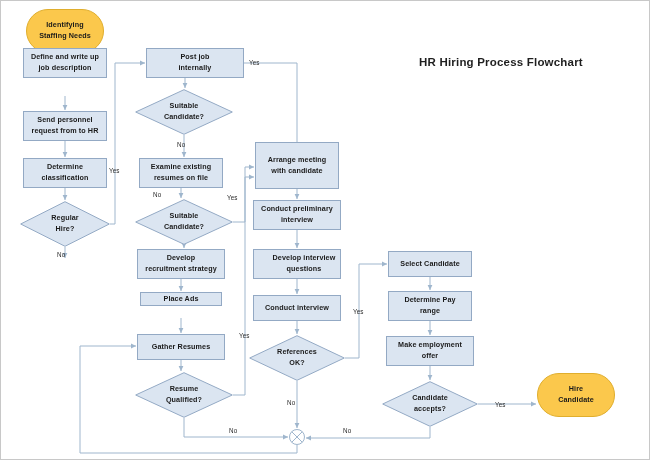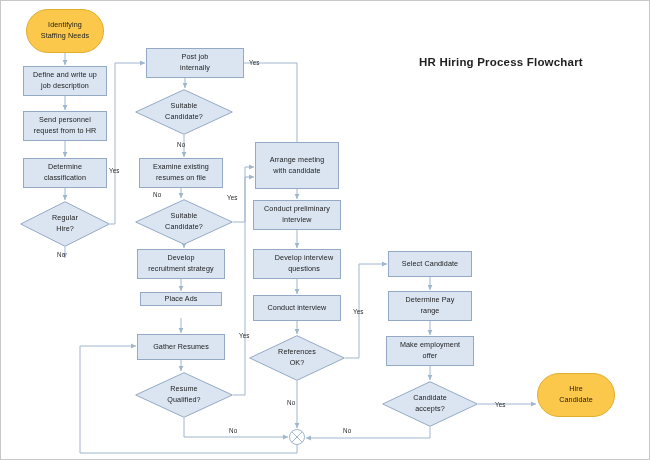--- a/index.html
+++ b/index.html
@@ -35,21 +35,21 @@
     height: 460px;
   }
   .node {
     position: absolute;
     display: flex;
     align-items: center;
     justify-content: center;
     text-align: center;
     box-sizing: border-box;
     font-size: 7.2px;
-    font-weight: normal;
+    font-weight: bold;
     line-height: 1.5;
     color: #1a1a1a;
     letter-spacing: 0.1px;
   }
   .node .label {
     padding: 0 3px;
     white-space: pre-line;
   }
   .node.process {
     background: #dbe5f1;
@@ -156,21 +156,21 @@
       <circle cx="296" cy="436" r="7.5" fill="#ffffff" stroke="#9fb6cd" stroke-width="1"></circle>
       <path d="M290.7,430.7 L301.3,441.3 M301.3,430.7 L290.7,441.3" stroke="#9fb6cd" stroke-width="1" fill="none"></path>
     </g>
   </svg>
 
   <div id="node-layer">
       <div class="node terminator" style="left: 25px; top: 8px; width: 78px; height: 44px;">
         <span class="label">Identifying
 Staffing Needs</span>
       </div>
-      <div class="node process" style="left: 22px; top: 65px; width: 84px; height: 30px;">
+      <div class="node process" style="left: 22px; top: 47px; width: 84px; height: 30px;">
         <span class="label">Define and write up
 job description</span>
       </div>
       <div class="node process" style="left: 22px; top: 110px; width: 84px; height: 30px;">
         <span class="label">Send personnel
 request from to HR</span>
       </div>
       <div class="node process" style="left: 22px; top: 157px; width: 84px; height: 30px;">
         <span class="label">Determine
 classification</span>

